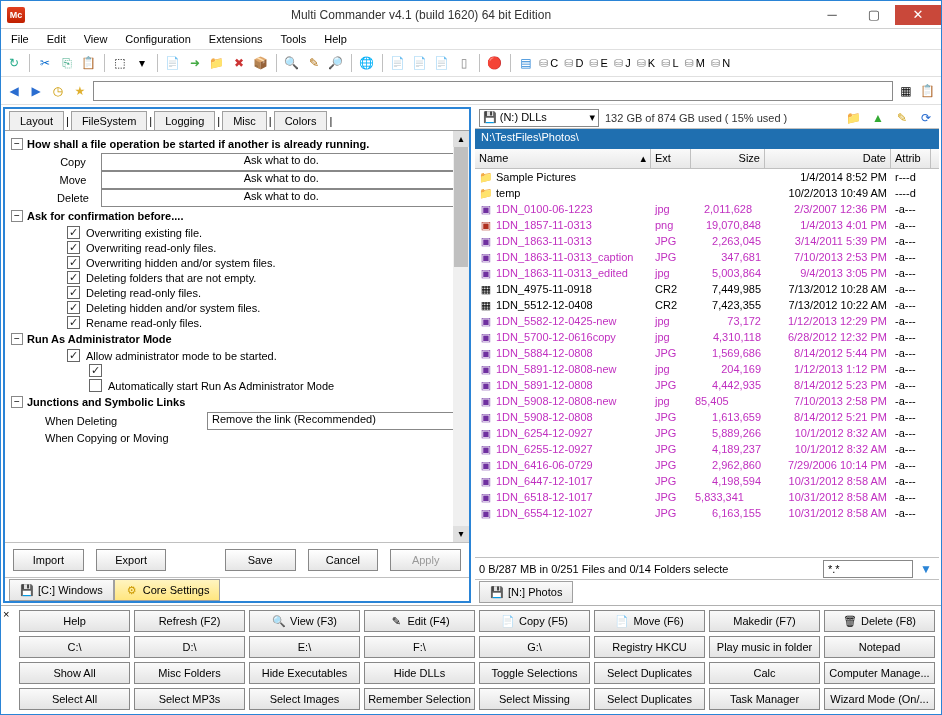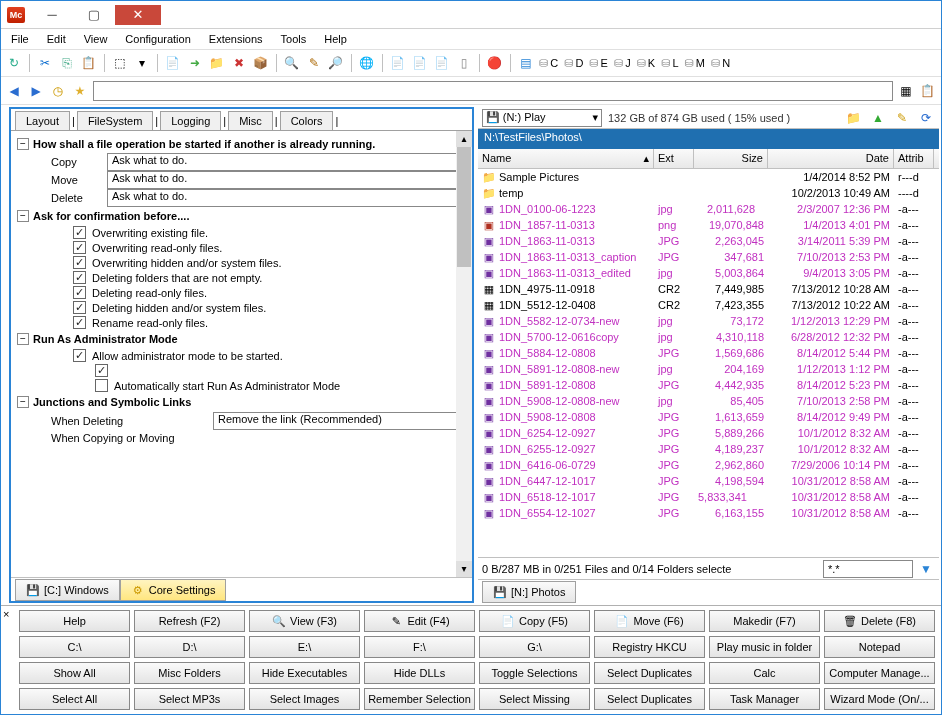--- a/index.html
+++ b/index.html
@@ -13,30 +13,30 @@
 .menubar { height: 20px; display: flex; align-items: center; padding: 0 2px; gap: 2px; }
 .menuitem { padding: 2px 8px; cursor: pointer; }
 .toolbar { height: 28px; display: flex; align-items: center; padding: 0 4px; gap: 4px; border-top: 1px solid #e0e0e0; border-bottom: 1px solid #e0e0e0; }
 .tb-btn { width: 18px; height: 18px; display: flex; align-items: center; justify-content: center; cursor: pointer; font-size: 12px; }
 .tb-sep { width: 1px; height: 18px; background: #c0c0c0; margin: 0 2px; }
 .tb-drive { display: flex; align-items: center; gap: 2px; font-size: 11px; padding: 0 2px; }
 .navbar { height: 28px; display: flex; align-items: center; padding: 0 4px; gap: 4px; border-bottom: 1px solid #e0e0e0; }
 .navinput { flex: 1; height: 20px; border: 1px solid #8a8a8a; padding: 0 4px; }
 .panels { flex: 1; display: flex; min-height: 0; }
 .panel { display: flex; flex-direction: column; min-height: 0; }
-.panel.left { flex: 1; border: 2px solid #2a84d6; margin: 2px 2px 2px 8px; }
+.panel.left { flex: 1; border: 2px solid #2a84d6; margin: 2px 2px 2px 2px; }
 .panel.right { flex: 1; margin: 2px; }
 .tabsrow { height: 22px; display: flex; align-items: flex-end; border-bottom: 1px solid #a0a0a0; padding: 0 4px; gap: 0; }
 .stab { padding: 3px 10px; border: 1px solid #a0a0a0; border-bottom: none; background: #f0f0f0; cursor: pointer; font-size: 11px; }
 .stab.sep { border: none; background: none; padding: 3px 2px; }
 .settings-body { flex: 1; overflow-y: auto; padding: 4px 2px 4px 6px; position: relative; }
 .tree-row { display: flex; align-items: center; padding: 1px 0; min-height: 18px; }
 .collapser { width: 12px; height: 12px; border: 1px solid #888; font-size: 10px; line-height: 10px; text-align: center; margin-right: 4px; cursor: pointer; background: #fff; }
 .section-label { font-weight: bold; }
-.opt-row { display:flex; align-items:center; padding-left: 34px; }
+.opt-row { display:flex; align-items:center; padding-left: 34px; text-align: center; }
 .opt-label { width: 56px; }
 .opt-select { flex:1; height:18px; border:1px solid #888; background:#fff; padding:0 4px; font-size:11px; }
 .chk-row { display:flex; align-items:center; padding: 1px 0 1px 56px; gap: 6px; }
 .chk-row.deep { padding-left: 78px; }
 .chk { width:13px; height:13px; border:1px solid #666; display:flex; align-items:center; justify-content:center; font-size:11px; color:#222; background:#fff; cursor:pointer; }
 .opt2-row { display:flex; align-items:center; padding:1px 0 1px 34px; gap:6px; }
 .opt2-label { width: 156px; }
 .settings-buttons { display:flex; gap: 12px; padding: 6px 8px; border-top:1px solid #c0c0c0;}
 .sbtn { flex:1; height:22px; border:1px solid #888; background:linear-gradient(#fff,#e6e6e6); cursor:pointer; }
 .sbtn.disabled { color:#999; }
@@ -68,20 +68,21 @@
 .cmd-icon{width:14px;height:14px;display:flex;align-items:center;justify-content:center;font-size:11px;}
 .scrollbar-v { position:absolute; right:0; top:0; bottom:0; width:16px; background:#f0f0f0;}
 .sb-thumb { position:absolute; left:1px; right:1px; top:16px; height:120px; background:#c0c0c0;}
 .sb-arrow { position:absolute; left:0; right:0; height:16px; background:#e0e0e0; text-align:center; font-size:10px; line-height:16px;}
 </style>
 </head>
 <body>
 
 <div class="titlebar">
   <div class="titlebar-icon">Mc</div>
+  <div class="titlebar-text">Multi Commander v4.1 (build 1620) 64 bit Edition</div>
   <div class="winbtns">
     <div class="winbtn">─</div>
     <div class="winbtn">▢</div>
     <div class="winbtn close">✕</div>
   </div>
 </div>
 
 <div class="menubar" id="menubar">
     <span class="menuitem">File</span>
     <span class="menuitem">Edit</span>
@@ -233,36 +234,44 @@
         </div>
         <div class="opt2-row">
           <span class="opt2-label">When Copying or Moving</span>
         </div>
         <div class="scrollbar-v">
           <div class="sb-arrow" style="top:0">▴</div>
           <div class="sb-thumb"></div>
           <div class="sb-arrow" style="bottom:0">▾</div>
         </div>
     </div>
+    <div class="settings-buttons">
+      <button class="sbtn">Import</button>
+      <button class="sbtn">Export</button>
+      <div style="flex:0.5"></div>
+      <button class="sbtn">Save</button>
+      <button class="sbtn">Cancel</button>
+      <button class="sbtn disabled">Apply</button>
+    </div>
     <div class="bottom-tabs" id="left-btabs">
         <div class="btab">
           <span class="btab-icon" style="color:#888">💾</span>
           <span>[C:] Windows</span>
         </div>
         <div class="btab active">
           <span class="btab-icon" style="color:#c90">⚙</span>
           <span>Core Settings</span>
         </div>
       </div>
   </div>
 
   <div class="panel right">
     <div class="drive-row">
       <div class="drive-select">
-          <span>💾 <span>(N:) Play</span></span>
+          <span>💾 <span>(N:) DLLs</span></span>
           <span>▾</span>
         </div>
       <div class="drive-usage">132 GB of 874 GB used ( 15% used )</div>
       <span class="tb-btn" style="color:#c80">📁</span>
       <span class="tb-btn" style="color:#3a3">▲</span>
       <span class="tb-btn" style="color:#c90">✎</span>
       <span class="tb-btn" style="color:#2a6dd0">⟳</span>
     </div>
     <div class="path-row">N:\TestFiles\Photos\</div>
     <div class="file-header">
@@ -363,21 +372,21 @@
             <span>1DN_5512-12-0408</span>
           </div>
           <div class="fc " style="width:40px">CR2</div>
           <div class="fc " style="width:74px;text-align:right">7,423,355</div>
           <div class="fc " style="width:126px;text-align:right">7/13/2012 10:22 AM</div>
           <div class="fc" style="width:40px">-a---</div>
         </div>
         <div class="file-row">
           <div class="fc name magenta" style="width:176px">
             <span class="ficon img-icon">▣</span>
-            <span>1DN_5582-12-0734-new</span>
+            <span>1DN_5582-12-0425-new</span>
           </div>
           <div class="fc magenta" style="width:40px">jpg</div>
           <div class="fc magenta" style="width:74px;text-align:right">73,172</div>
           <div class="fc magenta" style="width:126px;text-align:right">1/12/2013 12:29 PM</div>
           <div class="fc" style="width:40px">-a---</div>
         </div>
         <div class="file-row">
           <div class="fc name magenta" style="width:176px">
             <span class="ficon img-icon">▣</span>
             <span>1DN_5700-12-0616copy</span>
@@ -416,32 +425,32 @@
           <div class="fc magenta" style="width:74px;text-align:right">4,442,935</div>
           <div class="fc magenta" style="width:126px;text-align:right">8/14/2012 5:23 PM</div>
           <div class="fc" style="width:40px">-a---</div>
         </div>
         <div class="file-row">
           <div class="fc name magenta" style="width:176px">
             <span class="ficon img-icon">▣</span>
             <span>1DN_5908-12-0808-new</span>
           </div>
           <div class="fc magenta" style="width:40px">jpg</div>
-          <div class="fc magenta" style="width:74px;text-align:right">85,405</div>
+          <div class="fc magenta" style="width:74px;">85,405</div>
           <div class="fc magenta" style="width:126px;text-align:right">7/10/2013 2:58 PM</div>
           <div class="fc" style="width:40px">-a---</div>
         </div>
         <div class="file-row">
           <div class="fc name magenta" style="width:176px">
             <span class="ficon img-icon">▣</span>
             <span>1DN_5908-12-0808</span>
           </div>
           <div class="fc magenta" style="width:40px">JPG</div>
           <div class="fc magenta" style="width:74px;text-align:right">1,613,659</div>
-          <div class="fc magenta" style="width:126px;text-align:right">8/14/2012 9:49 PM</div>
+          <div class="fc magenta" style="width:126px;text-align:right">8/14/2012 5:21 PM</div>
           <div class="fc" style="width:40px">-a---</div>
         </div>
         <div class="file-row">
           <div class="fc name magenta" style="width:176px">
             <span class="ficon img-icon">▣</span>
             <span>1DN_6254-12-0927</span>
           </div>
           <div class="fc magenta" style="width:40px">JPG</div>
           <div class="fc magenta" style="width:74px;text-align:right">5,889,266</div>
           <div class="fc magenta" style="width:126px;text-align:right">10/1/2012 8:32 AM</div>

